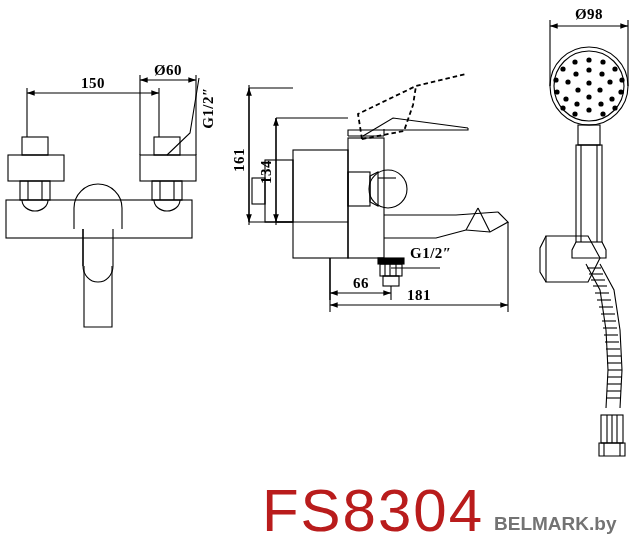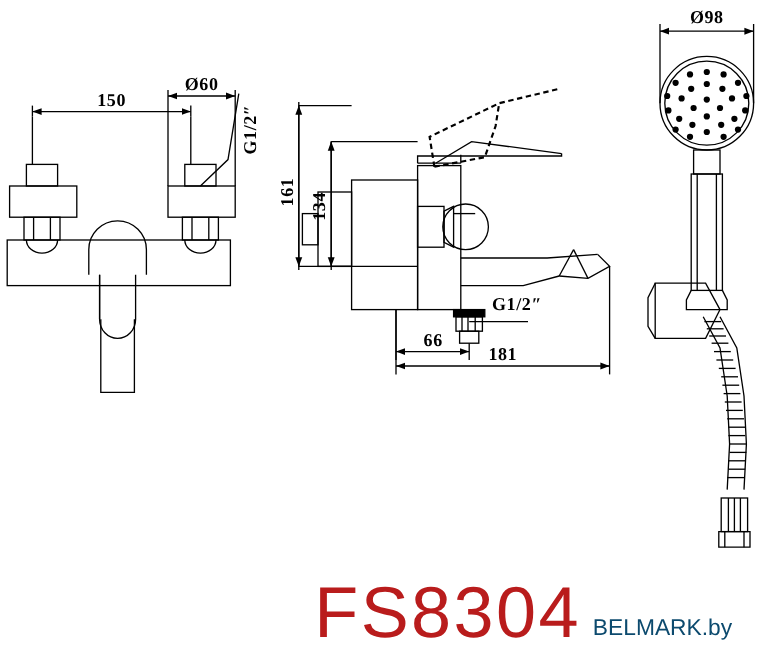--- a/index.html
+++ b/index.html
@@ -36,22 +36,22 @@
     line-height: 66px;
     user-select: none;
     padding-left: 40px;
   }
   .watermark {
     position: absolute;
     left: 494px;
     top: 513px;
     font-family: "Liberation Sans", sans-serif;
     font-size: 19px;
-    font-weight: normal;
-    color: #0c4a6e;
+    font-weight: bold;
+    color: #737373;
     letter-spacing: 0px;
     user-select: none;
   }
   svg text {
     font-family: "Liberation Serif", serif;
     fill: #000000;
   }
   .dim-text {
     font-size: 15px;
     font-weight: bold;

